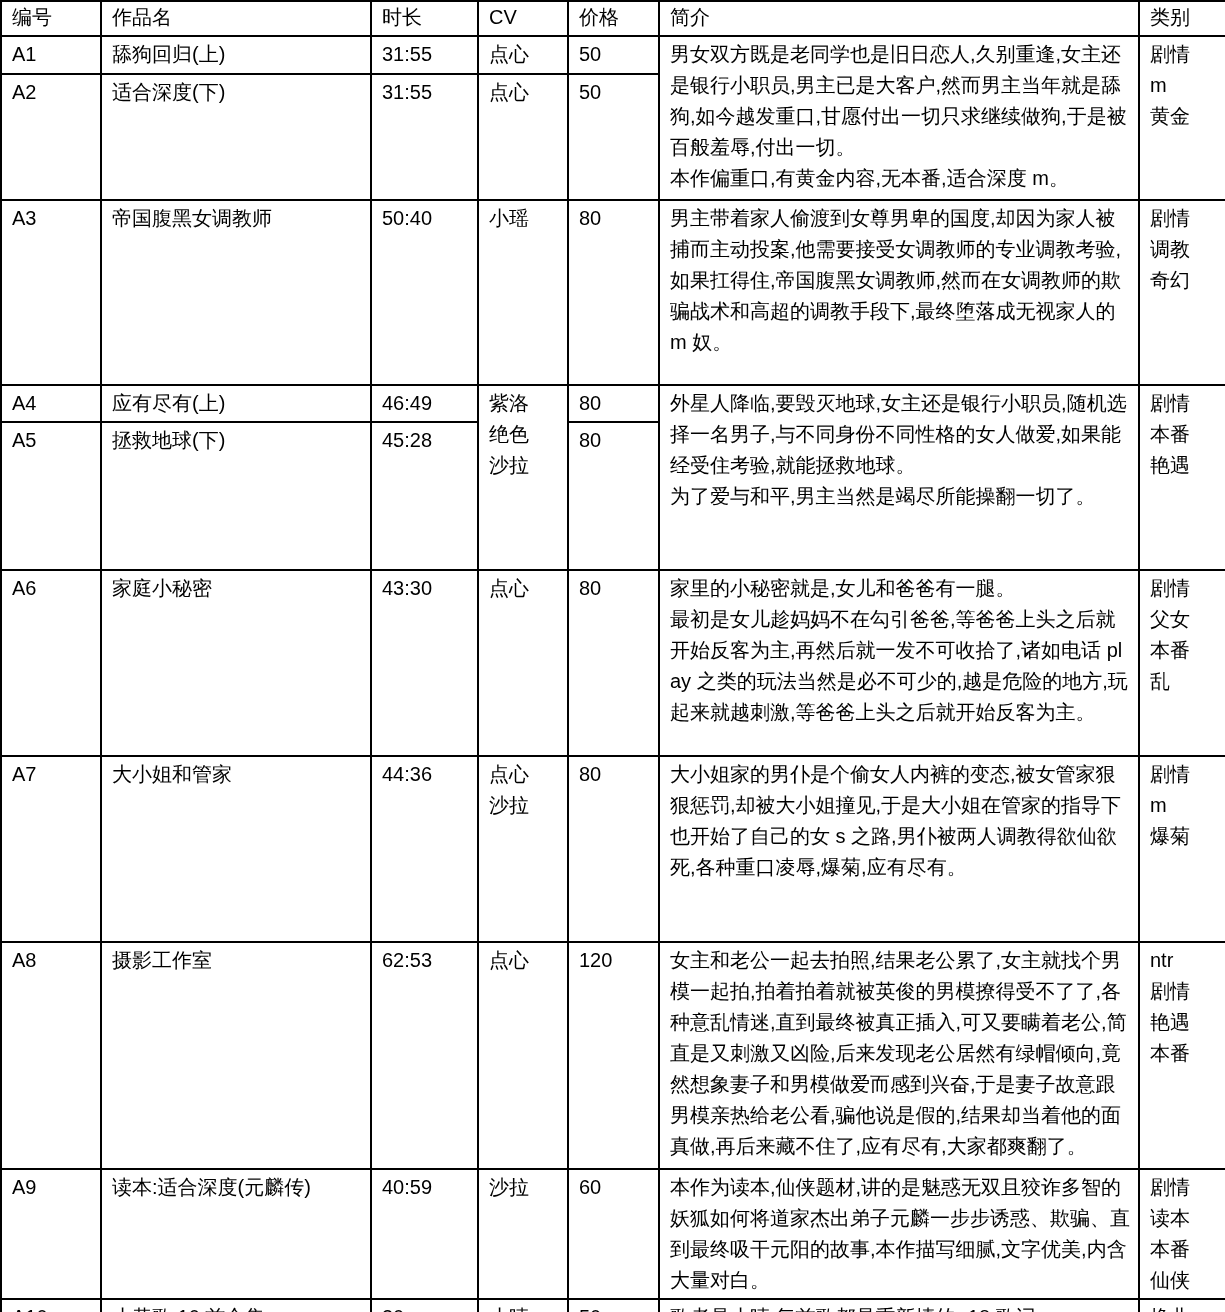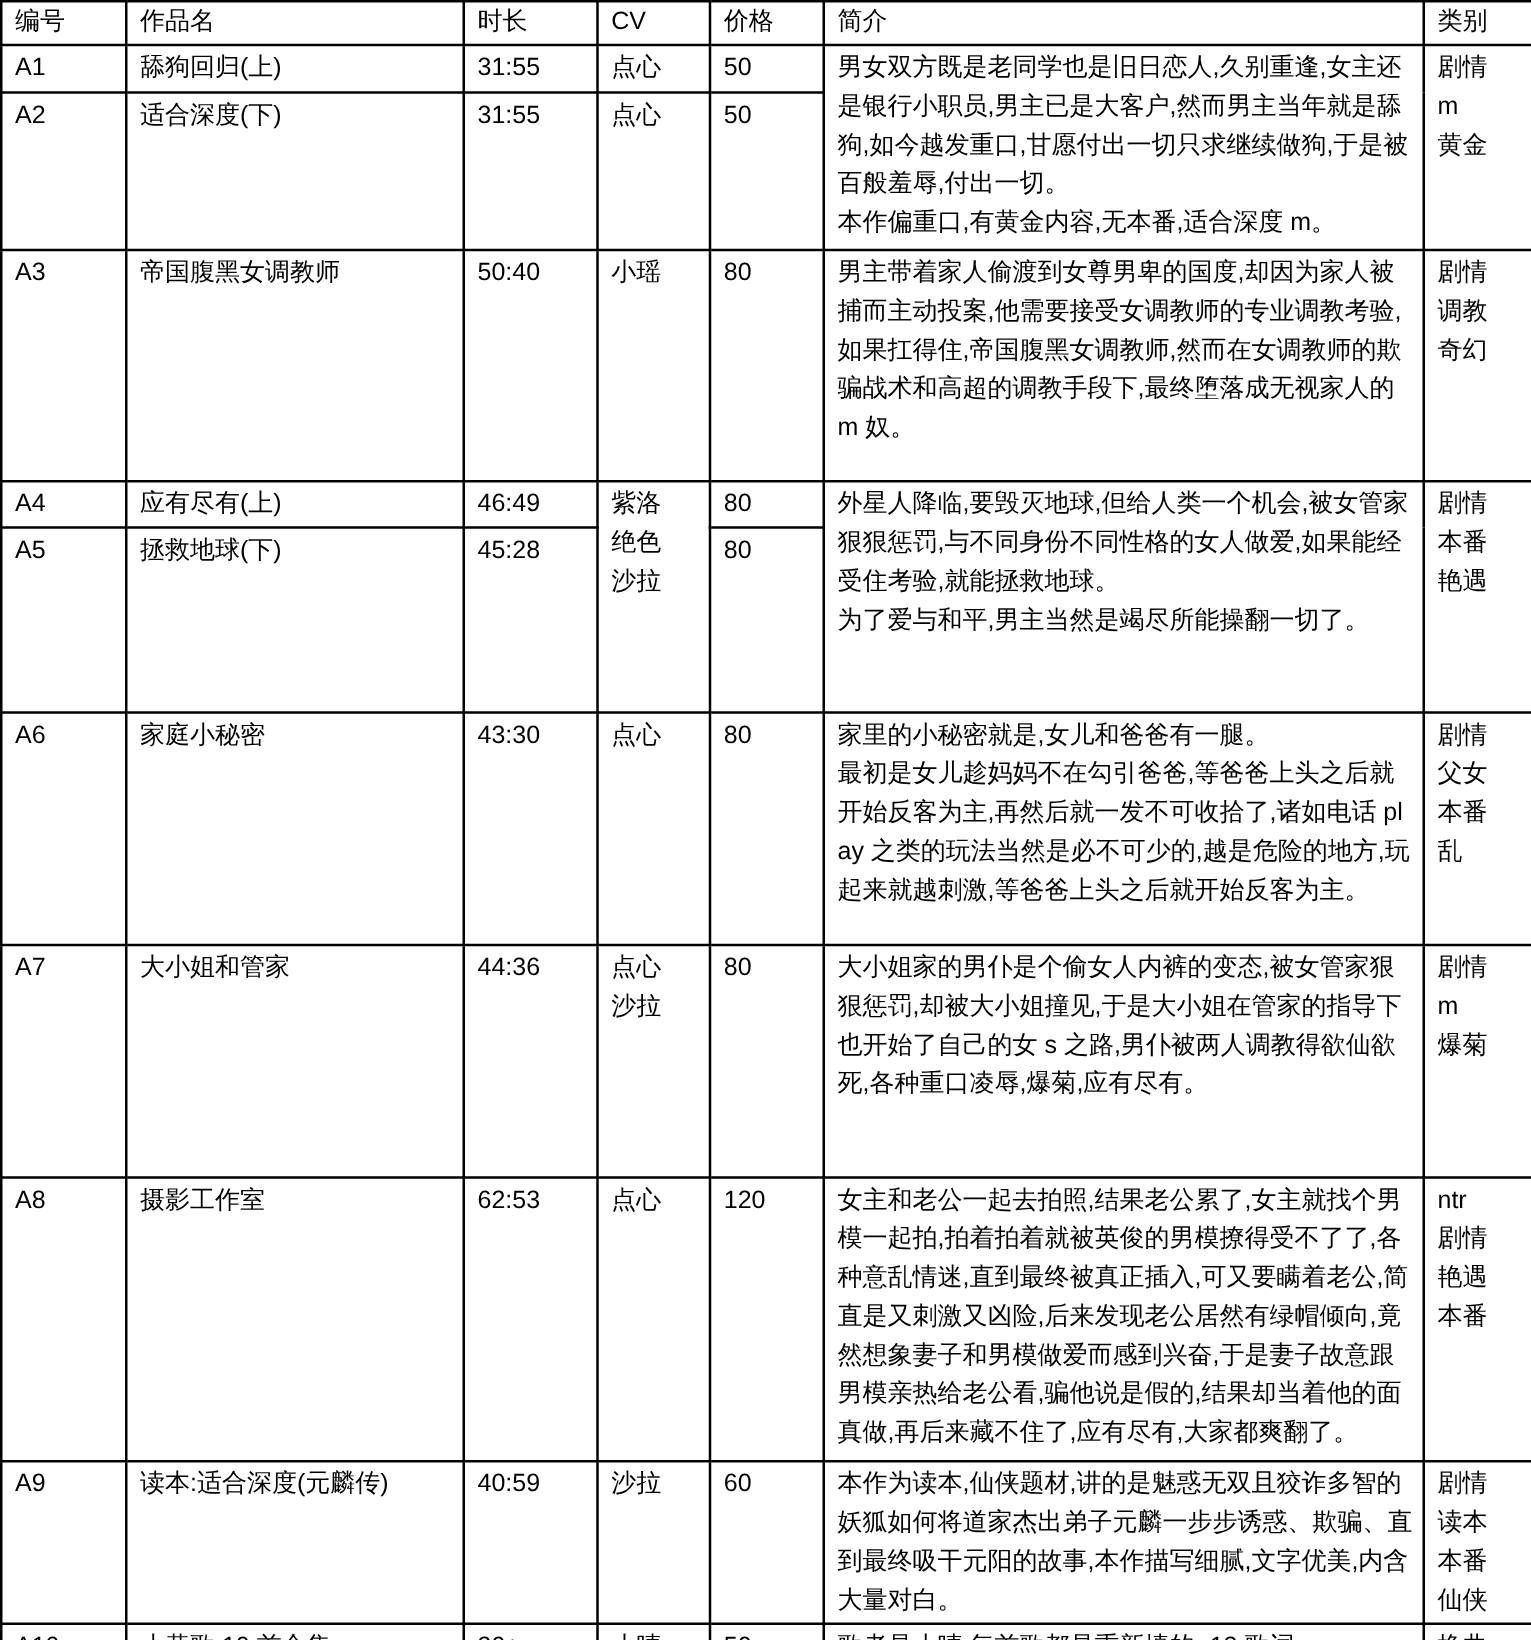--- a/index.html
+++ b/index.html
@@ -113,21 +113,21 @@
     </tr>
 
     <tr class="r-a4">
       <td>A4</td>
       <td>应有尽有(上)</td>
       <td>46:49</td>
       <td rowspan="2">紫洛
 绝色
 沙拉</td>
       <td>80</td>
-      <td rowspan="2">外星人降临,要毁灭地球,但给人类一个机会,被女管家狠狠惩罚,与不同身份不同性格的女人做爱,如果能经受住考验,就能拯救地球。
+      <td rowspan="2">外星人降临,要毁灭地球,女主还是银行小职员,随机选择一名男子,与不同身份不同性格的女人做爱,如果能经受住考验,就能拯救地球。
 为了爱与和平,男主当然是竭尽所能操翻一切了。</td>
       <td rowspan="2">剧情
 本番
 艳遇</td>
     </tr>
     <tr class="r-a5">
       <td>A5</td>
       <td>拯救地球(下)</td>
       <td>45:28</td>
       <td>80</td>

